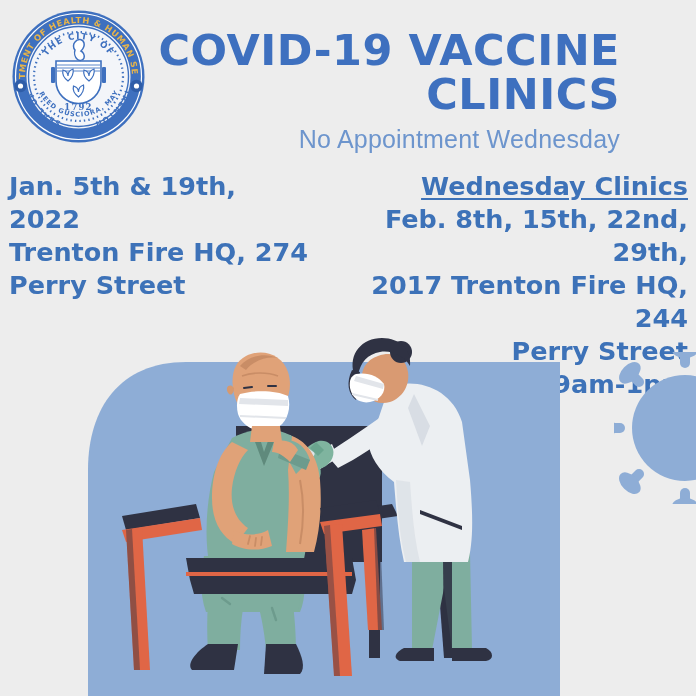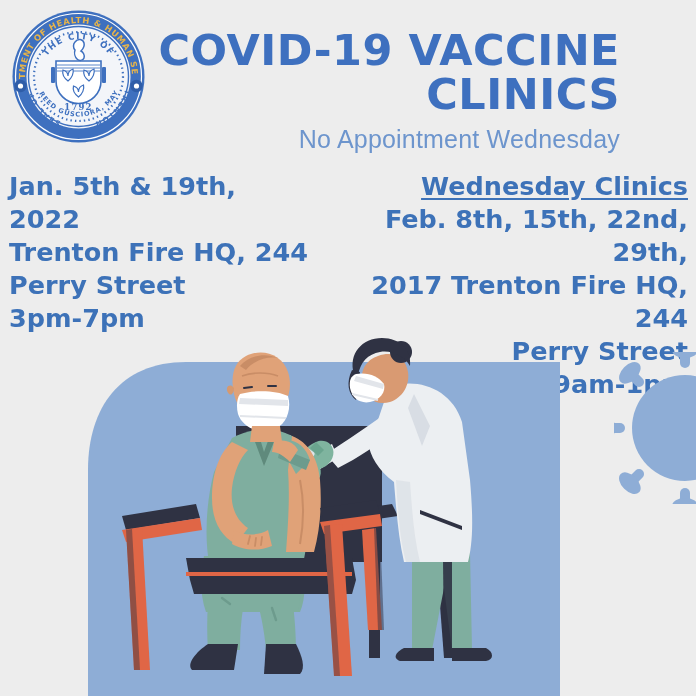--- a/index.html
+++ b/index.html
@@ -170,23 +170,22 @@
   </div>
 
   <div id="header-block">
     <div id="poster-title">COVID-19 VACCINE
 CLINICS</div>
     <div id="poster-subtitle">No Appointment Wednesday</div>
   </div>
 
   <div class="clinic-col" id="clinic-col-wednesday">
     <span class="clinic-line">Jan. 5th &amp; 19th, 2022</span>
-    <span class="clinic-line">Trenton Fire HQ, 244</span>
+    <span class="clinic-line">Trenton Fire HQ, 274</span>
     <span class="clinic-line">Perry Street</span>
-    <span class="clinic-line">3pm-7pm</span>
   </div>
 
   <div class="clinic-col" id="clinic-col-saturday">
     <span class="clinic-heading">Wednesday Clinics</span>
     <span class="clinic-line">Feb. 8th, 15th, 22nd, 29th,</span>
     <span class="clinic-line">2017 Trenton Fire HQ, 244</span>
     <span class="clinic-line">Perry Street</span>
     <span class="clinic-line">9am-1pm</span>
   </div>
 

